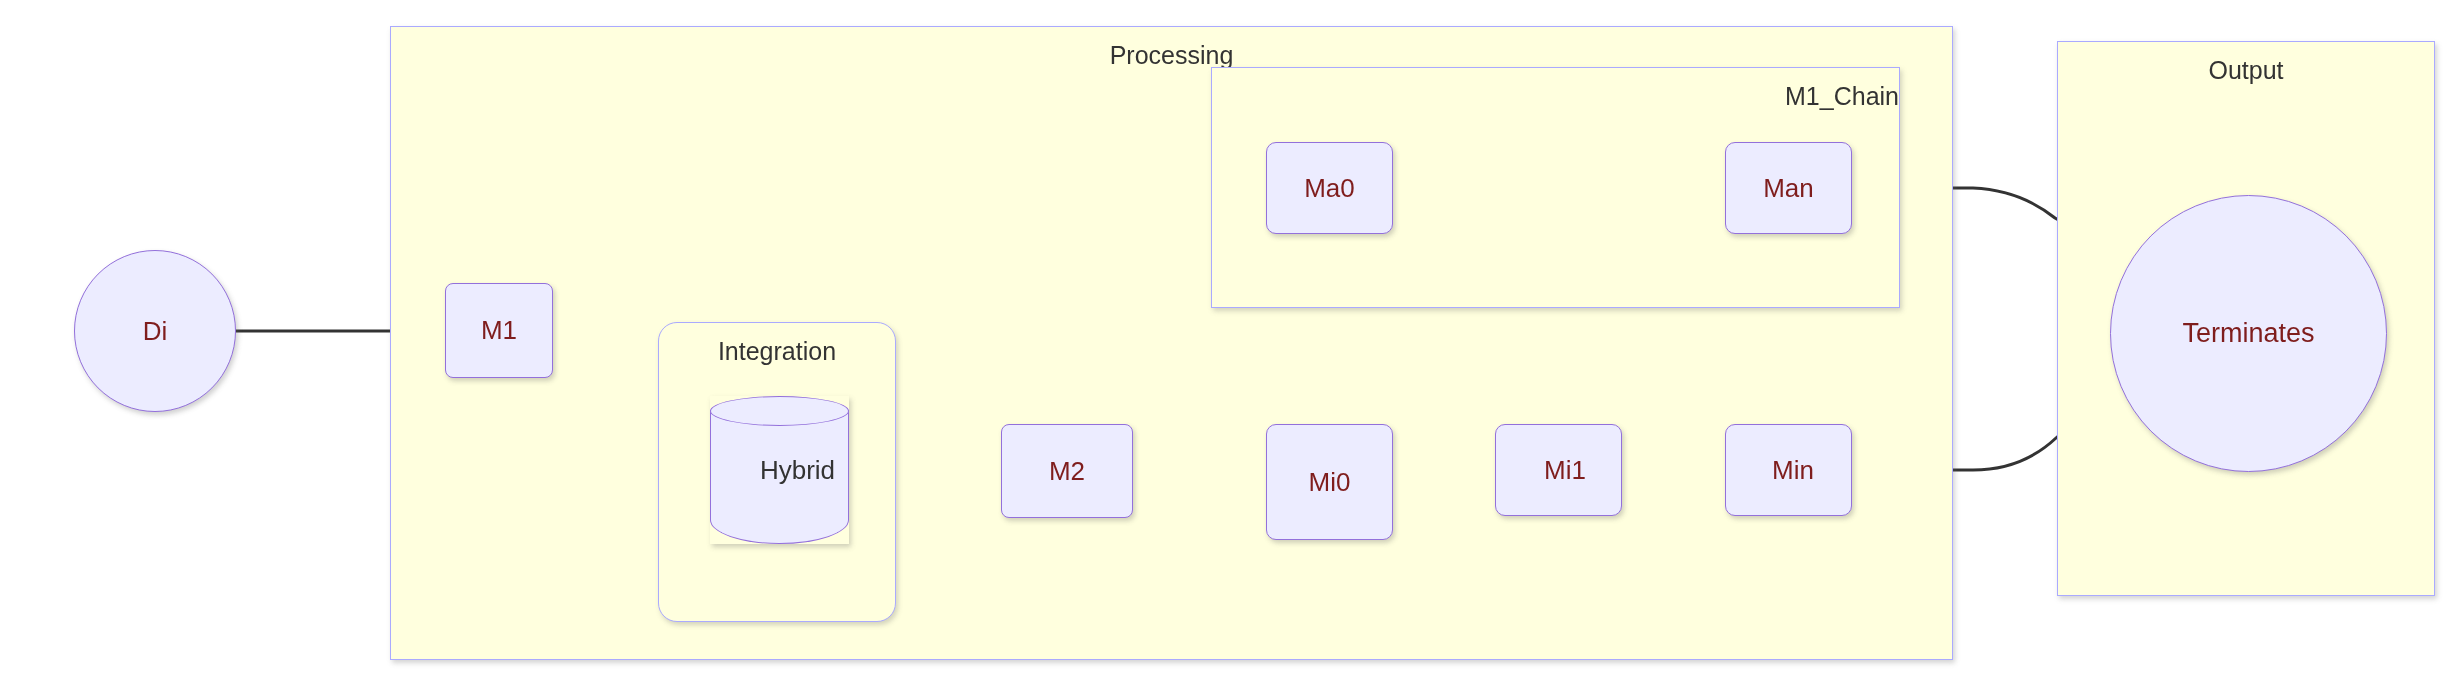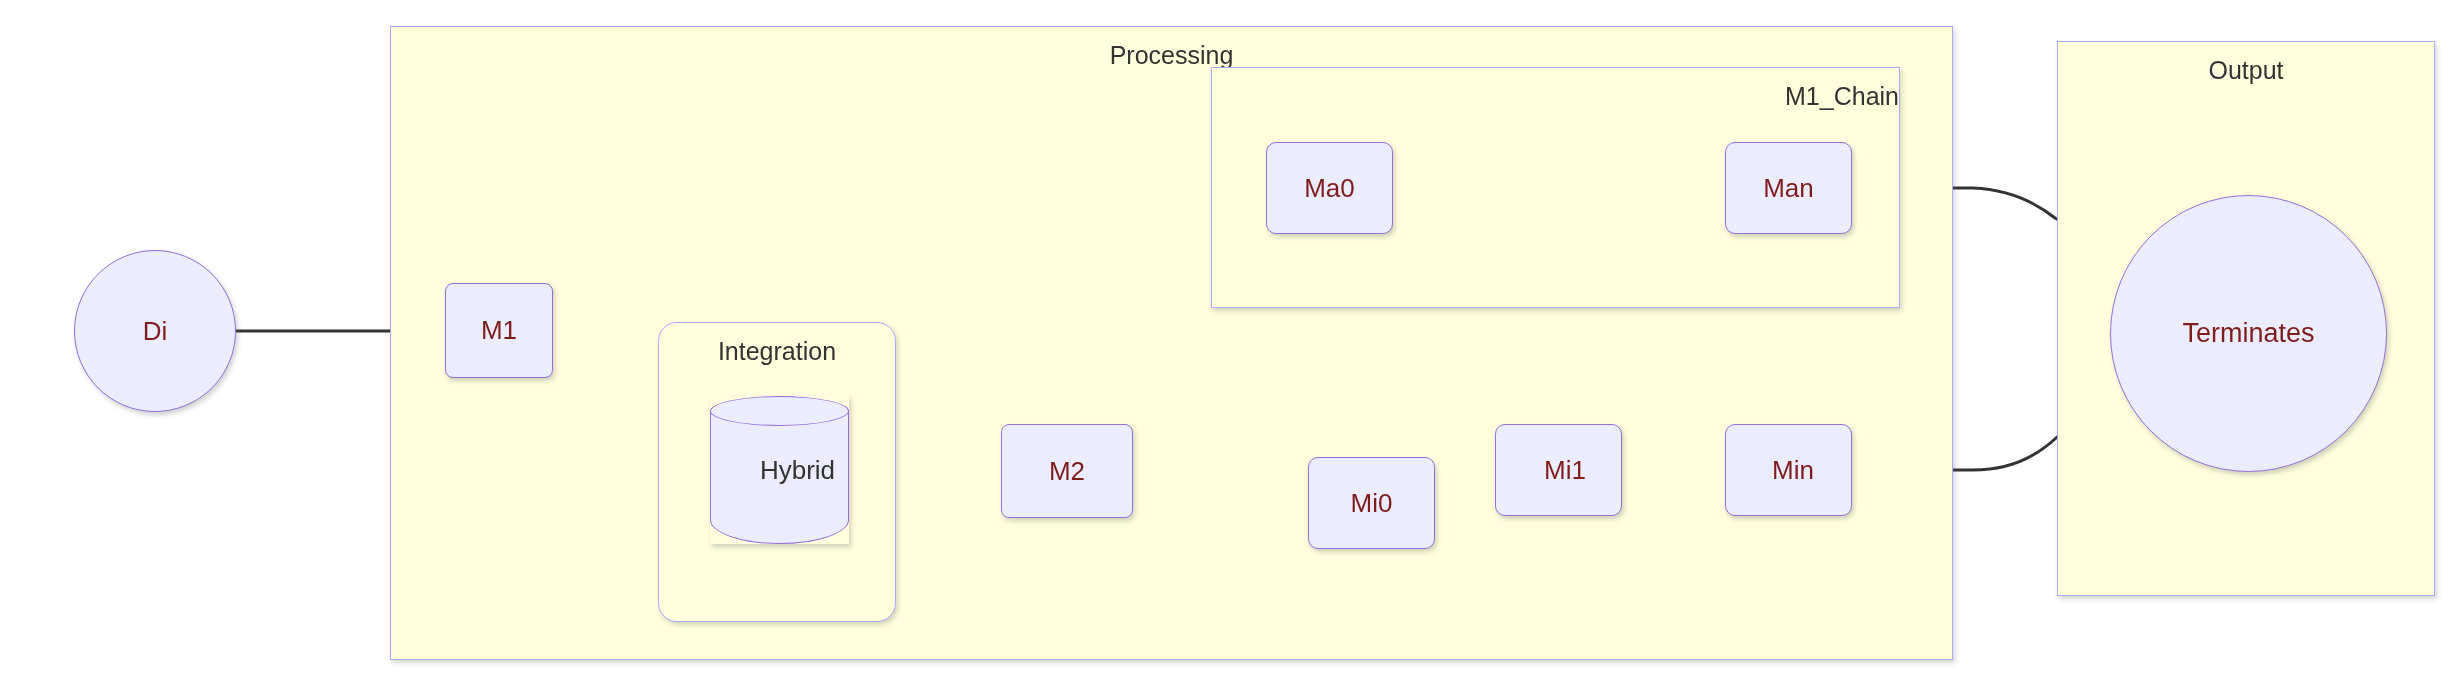--- a/index.html
+++ b/index.html
@@ -121,21 +121,21 @@
     <div class="cyl-label">Hybrid</div>
   </div>
 
   <div class="node rect" style="left:1001px;top:424px;width:132px;height:94px;">M2</div>
 
   <div class="node round" style="left:1266px;top:142px;width:127px;height:92px;">Ma0</div>
 
 
   <div class="node round" style="left:1725px;top:142px;width:127px;height:92px;">Man</div>
 
-  <div class="node round" style="left:1308px;top:424px;width:127px;height:92px;margin-top:33px;">Mi0</div>
+  <div class="node round" style="left:1266px;top:424px;width:127px;height:116px;">Mi0</div>
 
   <div class="node round" style="left:1495px;top:424px;width:127px;height:92px;padding-left:13px;">Mi1</div>
 
   <div class="node round" style="left:1725px;top:424px;width:127px;height:92px;padding-left:9px;">Min</div>
 
   <div class="node circle big" style="left:2110px;top:195px;width:277px;height:277px;">Terminates</div>
 
 </div>
 
 </body></html>

